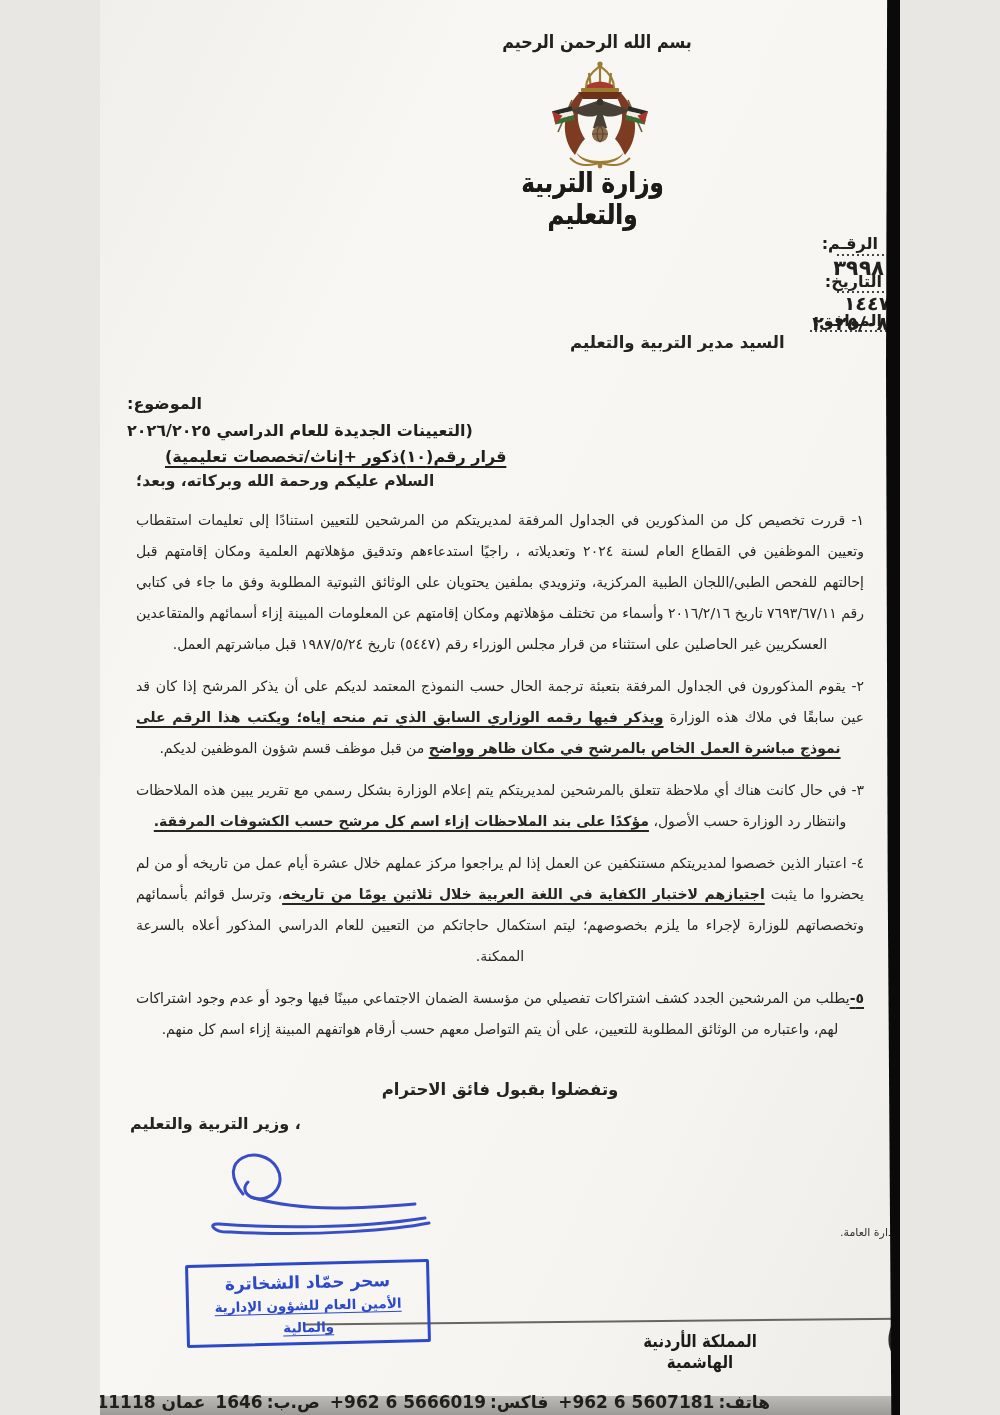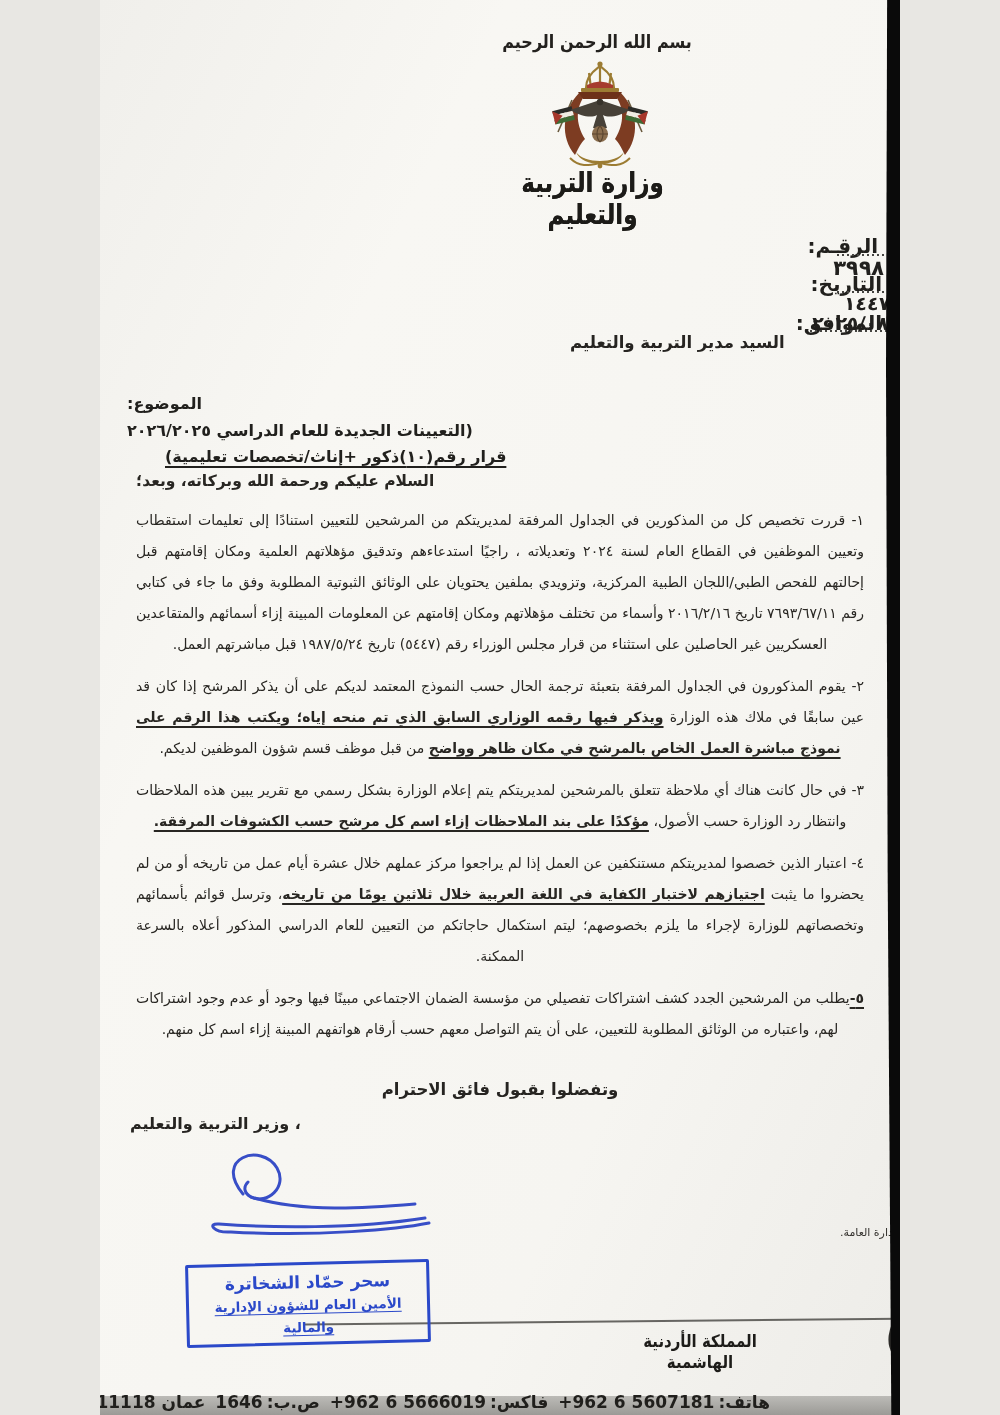--- a/index.html
+++ b/index.html
@@ -16,21 +16,21 @@
     background:linear-gradient(180deg,#bcbbb7,#9b9a96);z-index:40;}
   .scan-line{position:absolute;left:205px;top:1320px;width:707px;height:2px;background:#4d4c49;
     transform:rotate(-0.55deg);opacity:.85;z-index:6;}
   
   .bismillah{left:392px;top:32px;width:210px;text-align:center;font-weight:bold;font-size:16px;
     letter-spacing:-.5px;transform:scaleY(1.12);color:#23211e;}
   .crest{left:438px;top:58px;}
   .ministry-callig{left:380px;top:172px;width:225px;text-align:center;font-weight:bold;font-size:23px;
     letter-spacing:-1px;transform:scaleY(1.22);color:#1c1b18;text-shadow:0 0 .4px #1c1b18;}
   
-  .ref-label{position:absolute;font-weight:bold;font-size:20px;color:#21201d;white-space:nowrap;}
+  .ref-label{position:absolute;font-weight:bold;font-size:16px;color:#21201d;white-space:nowrap;}
   .dotline{position:absolute;height:2px;
     background:repeating-linear-gradient(90deg,#454441 0 2px,transparent 2px 5px);}
   .handw{position:absolute;font-weight:bold;color:#21201e;white-space:nowrap;transform:skewX(-4deg);}
   
   .addressee{left:470px;top:333px;font-weight:bold;font-size:16.5px;white-space:nowrap;}
   .subj{position:absolute;font-weight:bold;font-size:16px;white-space:nowrap;color:#21201d;}
   .subj-ul{text-decoration:underline;text-underline-offset:4px;text-decoration-thickness:1.5px;margin-left:9px;}
   
   .body-block{position:absolute;left:36px;right:36px;top:466px;font-size:14px;line-height:31px;color:#282622;}
   .greeting{font-weight:bold;font-size:15.5px;text-align:left;margin:0 0 8px 0;}

